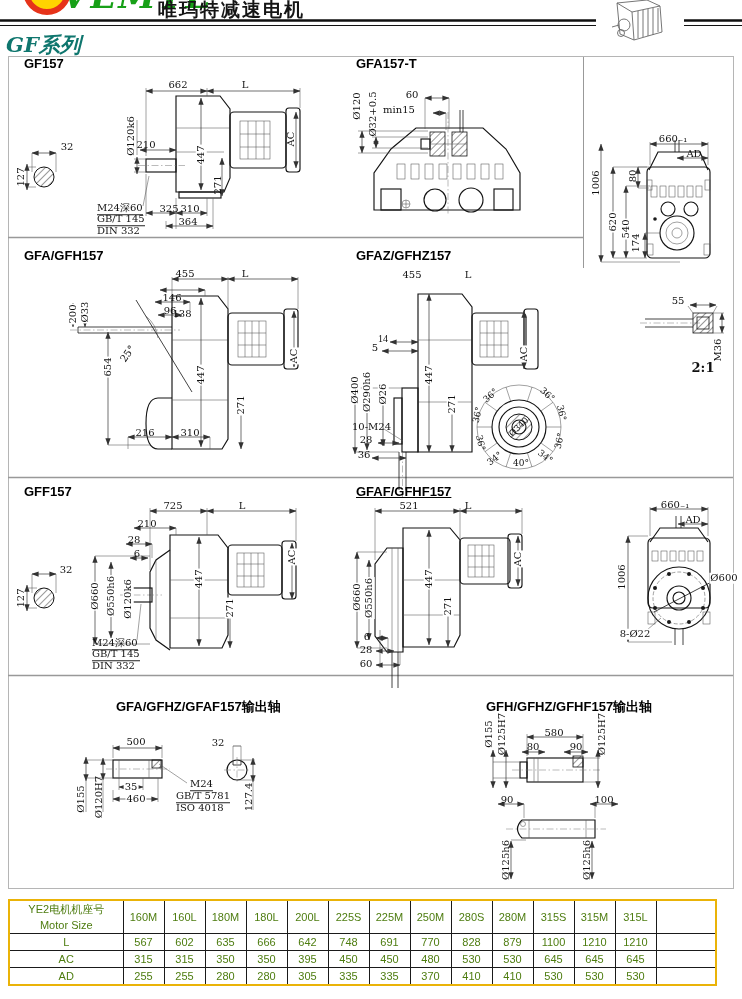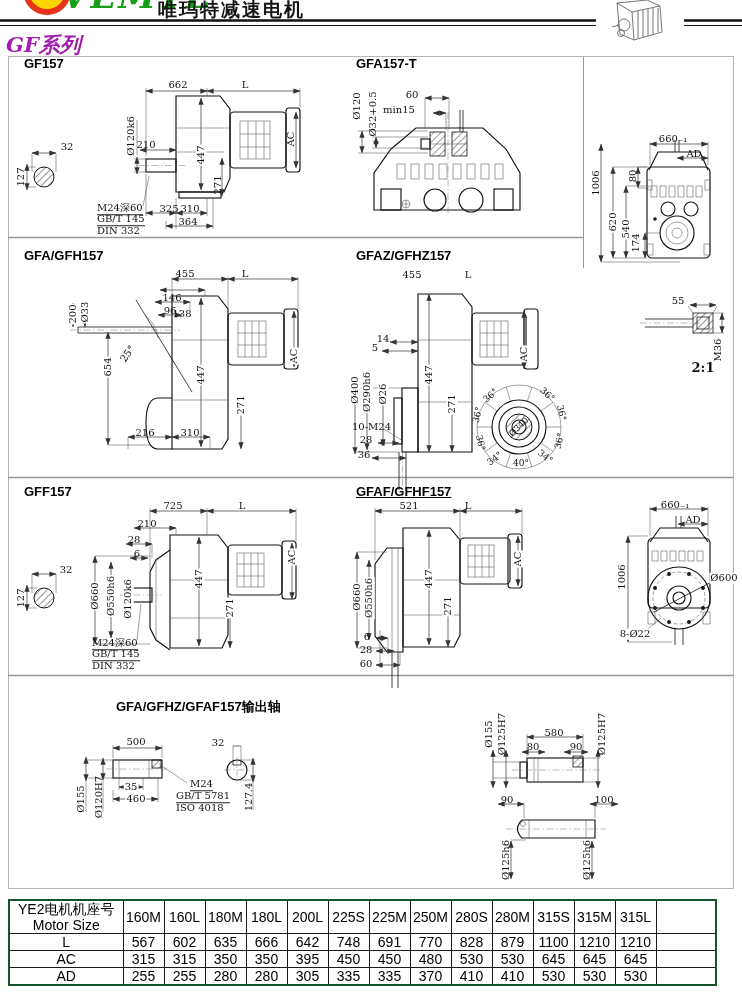--- a/index.html
+++ b/index.html
@@ -12,24 +12,24 @@
   .bg{background:#fff;padding:0 1px;}
   .ul{border-bottom:1px solid #222;}
   .pt{position:absolute;font-family:"Liberation Sans",sans-serif;font-weight:700;
       font-size:13px;color:#000;white-space:nowrap;z-index:2;}
   .big{font-size:13px;font-weight:700;}
   .brand{position:absolute;left:62px;top:-24px;font:italic 700 34px "DejaVu Serif",serif;
          color:#17a017;letter-spacing:2px;z-index:2;}
   .brand-cn{position:absolute;left:158px;top:-3px;font-weight:700;font-size:19px;
             letter-spacing:2px;color:#151515;z-index:2;}
   .series{position:absolute;left:6px;top:31px;font:italic 700 21px "DejaVu Serif",serif;
-          color:#a21caf;z-index:2;text-align:right;}
+          color:#0f766e;z-index:2;text-align:right;}
   #tbl{position:absolute;left:8px;top:899px;width:709px;border-collapse:collapse;
-       table-layout:fixed;font-size:14px;color:#000000;z-index:3;background:#fff;
-       border:2px solid #14532d;}
+       table-layout:fixed;font-size:11px;color:#4d7c0f;z-index:3;background:#fff;
+       border:2px solid #eab308;}
   #tbl td,#tbl th{border:1px solid #1a1a1a;text-align:center;padding:0;height:16px;
        line-height:16px;font-weight:400;overflow:hidden;}
   #tbl th{font-weight:400;}
   
   .o{stroke:#141414;stroke-width:1.15;fill:none;}
   .h{stroke:#141414;stroke-width:.8;fill:none;}
   .e{stroke:#555;stroke-width:.55;fill:none;}
   .d{stroke:#333;stroke-width:.7;fill:none;marker-start:url(#ar);marker-end:url(#ar);}
   .d2{stroke:#333;stroke-width:.7;fill:none;}
   .cl{stroke:#777;stroke-width:.5;stroke-dasharray:7 2.5 1.5 2.5;fill:none;}
@@ -467,21 +467,21 @@
       <span class="lbl" style="left: 128px; top: 354px; transform: translate(-50%, -50%) rotate(-55deg);">25°</span>
       <span class="lbl bg" style="left: 108px; top: 367px; transform: translate(-50%, -50%) rotate(-90deg);">654</span>
       <span class="lbl bg" style="left: 201px; top: 375px; transform: translate(-50%, -50%) rotate(-90deg);">447</span>
       <span class="lbl bg" style="left: 294px; top: 356px; transform: translate(-50%, -50%) rotate(-90deg);">AC</span>
       <span class="lbl bg" style="left: 241px; top: 405px; transform: translate(-50%, -50%) rotate(-90deg);">271</span>
       <span class="lbl" style="left: 145px; top: 433px; transform: translate(-50%, -50%);">216</span>
       <span class="lbl" style="left: 190px; top: 433px; transform: translate(-50%, -50%);">310</span>
       <span class="pt" style="left: 356px; top: 248px;">GFAZ/GFHZ157</span>
       <span class="lbl" style="left: 412px; top: 275px; transform: translate(-50%, -50%);">455</span>
       <span class="lbl" style="left: 468px; top: 275px; transform: translate(-50%, -50%);">L</span>
-      <span class="lbl" style="left: 383px; top: 339px; transform: translate(-50%, -50%);">14</span>
+      <span class="lbl" style="left: 383px; top: 339px; transform: translate(-50%, -50%); font-family: Liberation Serif, serif;">14</span>
       <span class="lbl" style="left: 375px; top: 348px; transform: translate(-50%, -50%);">5</span>
       <span class="lbl bg" style="left: 524px; top: 354px; transform: translate(-50%, -50%) rotate(-90deg);">AC</span>
       <span class="lbl bg" style="left: 429px; top: 375px; transform: translate(-50%, -50%) rotate(-90deg);">447</span>
       <span class="lbl bg" style="left: 355px; top: 390px; transform: translate(-50%, -50%) rotate(-90deg);">Ø400</span>
       <span class="lbl bg" style="left: 367px; top: 392px; transform: translate(-50%, -50%) rotate(-90deg);">Ø290h6</span>
       <span class="lbl bg" style="left: 383px; top: 394px; transform: translate(-50%, -50%) rotate(-90deg);">Ø26</span>
       <span class="lbl bg" style="left: 452px; top: 404px; transform: translate(-50%, -50%) rotate(-90deg);">271</span>
       <span class="lbl" style="left: 352px; top: 427px; transform: translate(0px, -50%);">10-M24</span>
       <span class="lbl" style="left: 366px; top: 440px; transform: translate(-50%, -50%);">28</span>
       <span class="lbl" style="left: 364px; top: 455px; transform: translate(-50%, -50%);">36</span>
@@ -535,20 +535,21 @@
       <span class="lbl" style="left: 136px; top: 742px; transform: translate(-50%, -50%);">500</span>
       <span class="lbl" style="left: 218px; top: 743px; transform: translate(-50%, -50%);">32</span>
       <span class="lbl" style="left: 81px; top: 799px; transform: translate(-50%, -50%) rotate(-90deg);">Ø155</span>
       <span class="lbl" style="left: 99px; top: 797px; transform: translate(-50%, -50%) rotate(-90deg);">Ø120H7</span>
       <span class="lbl bg" style="left: 131px; top: 787px; transform: translate(-50%, -50%);">35</span>
       <span class="lbl bg" style="left: 136px; top: 799px; transform: translate(-50%, -50%);">460</span>
       <span class="lbl ul" style="left: 190px; top: 785px; transform: translate(0px, -50%);">M24</span>
       <span class="lbl ul" style="left: 176px; top: 797px; transform: translate(0px, -50%);">GB/T 5781</span>
       <span class="lbl" style="left: 176px; top: 808px; transform: translate(0px, -50%);">ISO 4018</span>
       <span class="lbl" style="left: 249px; top: 797px; transform: translate(-50%, -50%) rotate(-90deg);">127.4</span>
+      <span class="pt" style="left: 486px; top: 698px;">GFH/GFHZ/GFHF157输出轴</span>
       <span class="lbl" style="left: 489px; top: 734px; transform: translate(-50%, -50%) rotate(-90deg);">Ø155</span>
       <span class="lbl" style="left: 502px; top: 734px; transform: translate(-50%, -50%) rotate(-90deg);">Ø125H7</span>
       <span class="lbl" style="left: 554px; top: 733px; transform: translate(-50%, -50%);">580</span>
       <span class="lbl" style="left: 602px; top: 734px; transform: translate(-50%, -50%) rotate(-90deg);">Ø125H7</span>
       <span class="lbl" style="left: 533px; top: 747px; transform: translate(-50%, -50%);">80</span>
       <span class="lbl" style="left: 576px; top: 747px; transform: translate(-50%, -50%);">90</span>
       <span class="lbl" style="left: 507px; top: 800px; transform: translate(-50%, -50%);">90</span>
       <span class="lbl" style="left: 604px; top: 800px; transform: translate(-50%, -50%);">100</span>
       <span class="lbl" style="left: 506px; top: 860px; transform: translate(-50%, -50%) rotate(-90deg);">Ø125h6</span>
       <span class="lbl" style="left: 587px; top: 860px; transform: translate(-50%, -50%) rotate(-90deg);">Ø125h6</span>

